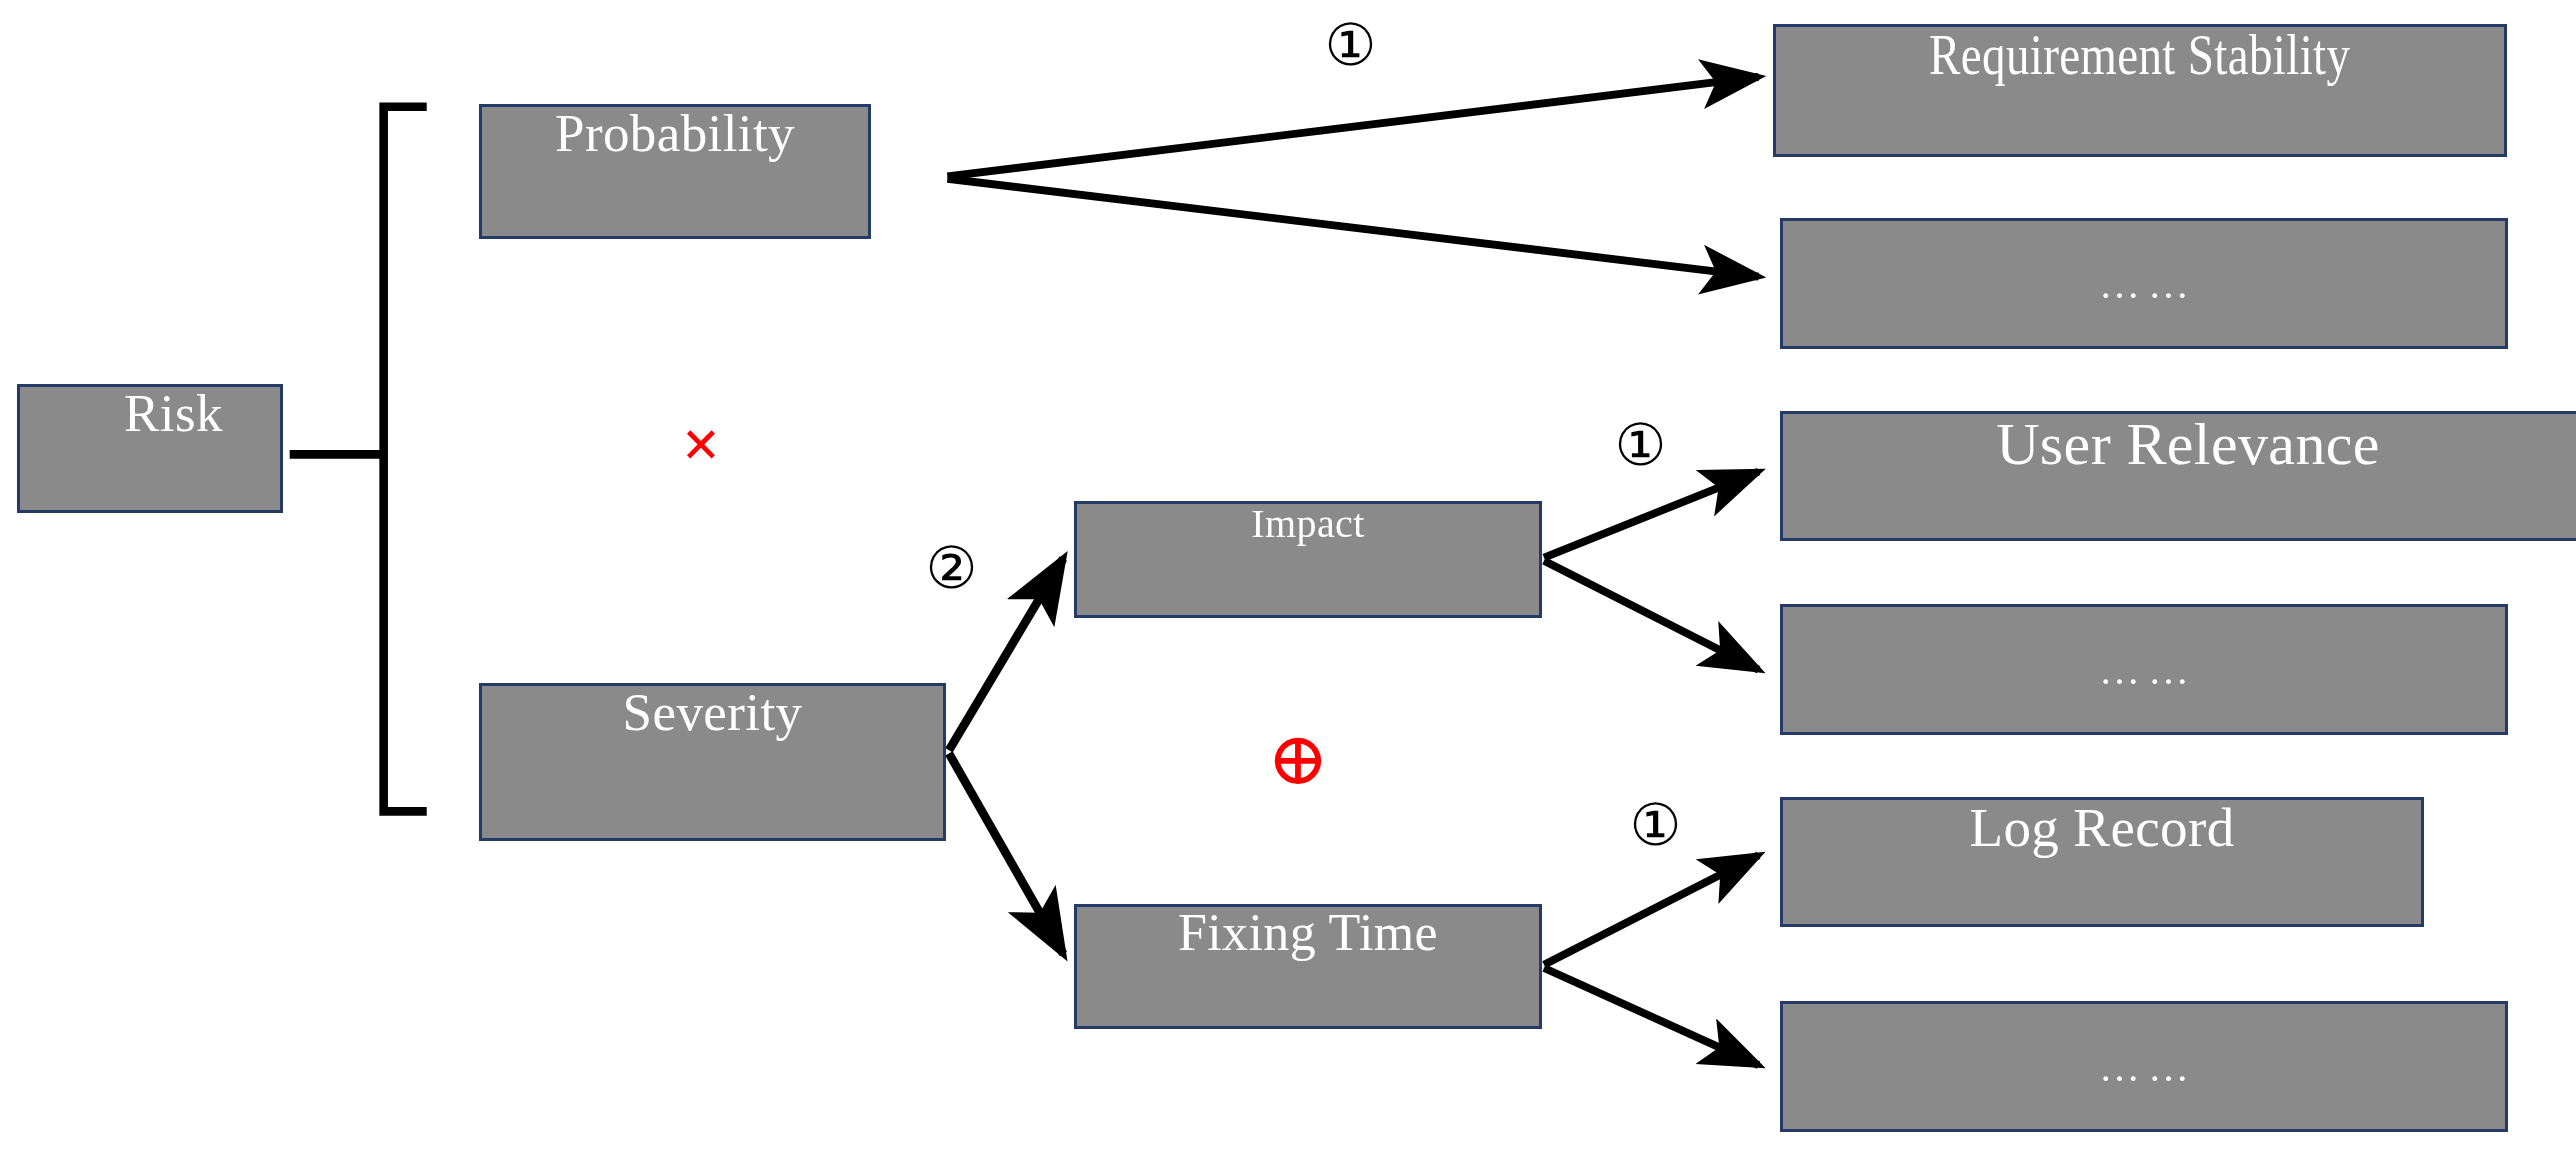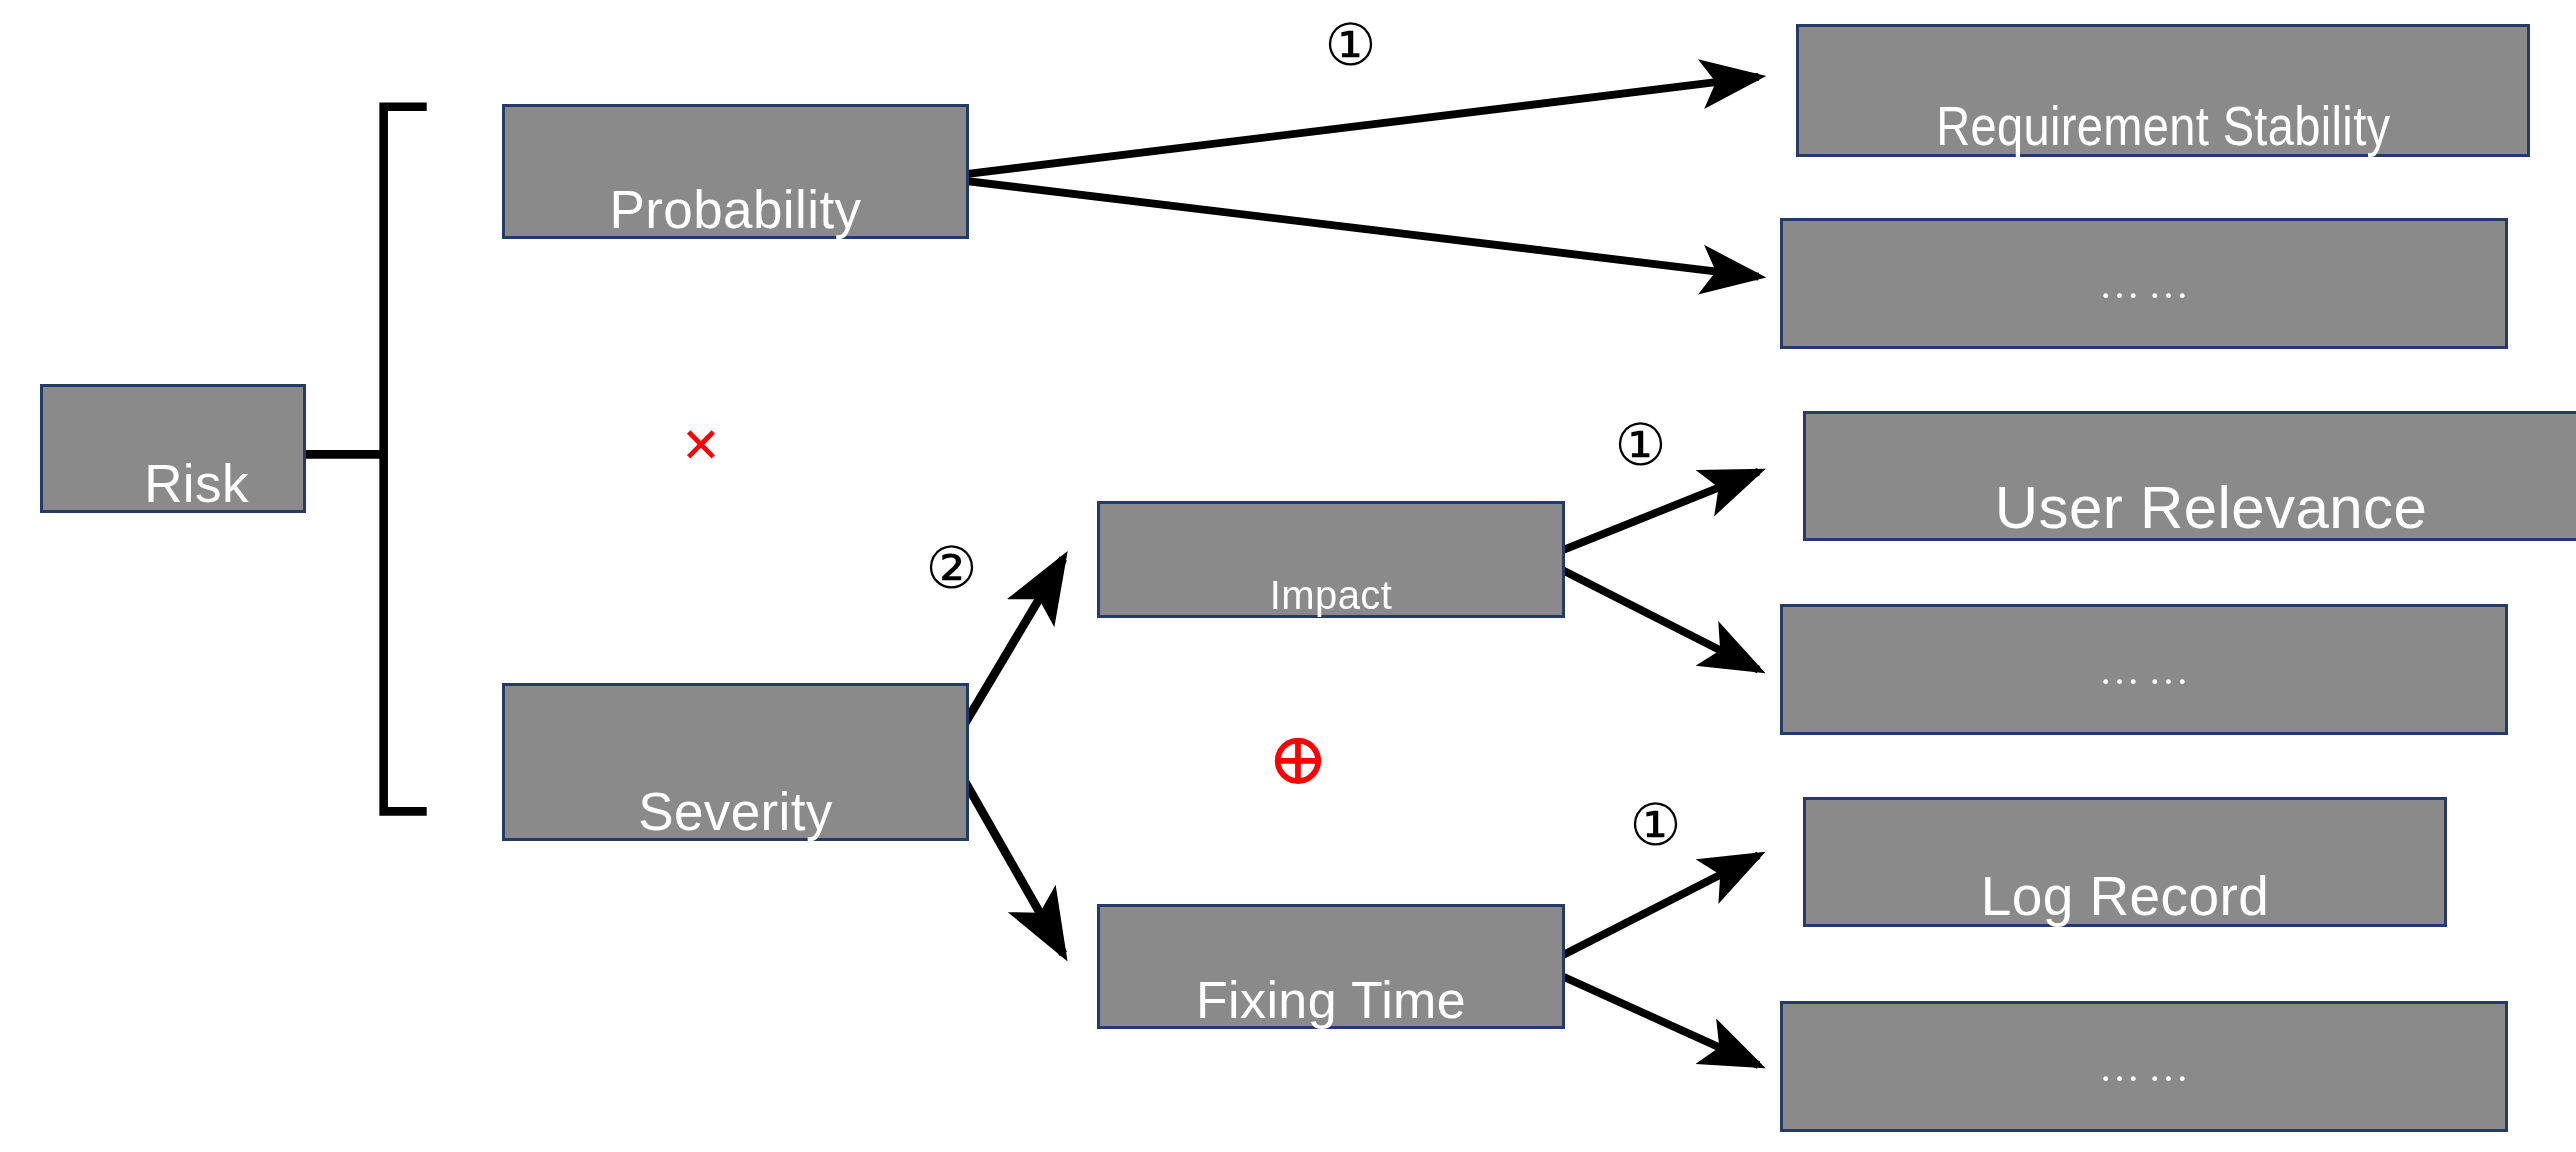--- a/index.html
+++ b/index.html
@@ -14,29 +14,28 @@
     background: #ffffff;
     overflow: hidden;
     font-family: "Liberation Serif", "DejaVu Serif", serif;
   }
   .node {
     position: absolute;
     box-sizing: border-box;
     background: #8a8a8a;
     border: 3.9px solid #253b67;
     display: flex;
-    align-items: flex-end;
+    align-items: flex-start;
     justify-content: center;
     color: #ffffff;
-    font-family: Liberation Sans, sans-serif;
+    font-family: Liberation Serif, serif;
     line-height: 1;
     text-align: center;
     white-space: nowrap;
     letter-spacing: 0.4px;
-    margin-left: 23px;
   }
   .node-label {
     display: block;
   }
   .node.cond { }
   .node.cond .node-label {
     transform: scaleX(0.84);
     transform-origin: center center;
   }
   .dots {
@@ -106,21 +105,21 @@
 
     <path d="M 1972,1232 L 2246,1092" fill="none" stroke="#000000" stroke-width="10" marker-end="url(#ah)"></path>
 
     <path d="M 1972,1236 L 2246,1360" fill="none" stroke="#000000" stroke-width="10" marker-end="url(#ah)"></path>
   </svg>
 
   <div class="node" style="left:17px; top:384px; width:266px; height:129px; font-size:53px;padding-left:47px;">
     <span class="node-label">Risk</span>
   </div>
 
-  <div class="node" style="left:479px; top:104px; width:467px; height:135px; font-size:53px;">
+  <div class="node" style="left:479px; top:104px; width:392px; height:135px; font-size:53px;">
     <span class="node-label">Probability</span>
   </div>
 
   <div class="node" style="left:479px; top:683px; width:467px; height:158px; font-size:53px;">
     <span class="node-label">Severity</span>
   </div>
 
   <div class="node" style="left:1074px; top:501px; width:468px; height:117px; font-size:40px;">
     <span class="node-label">Impact</span>
   </div>

